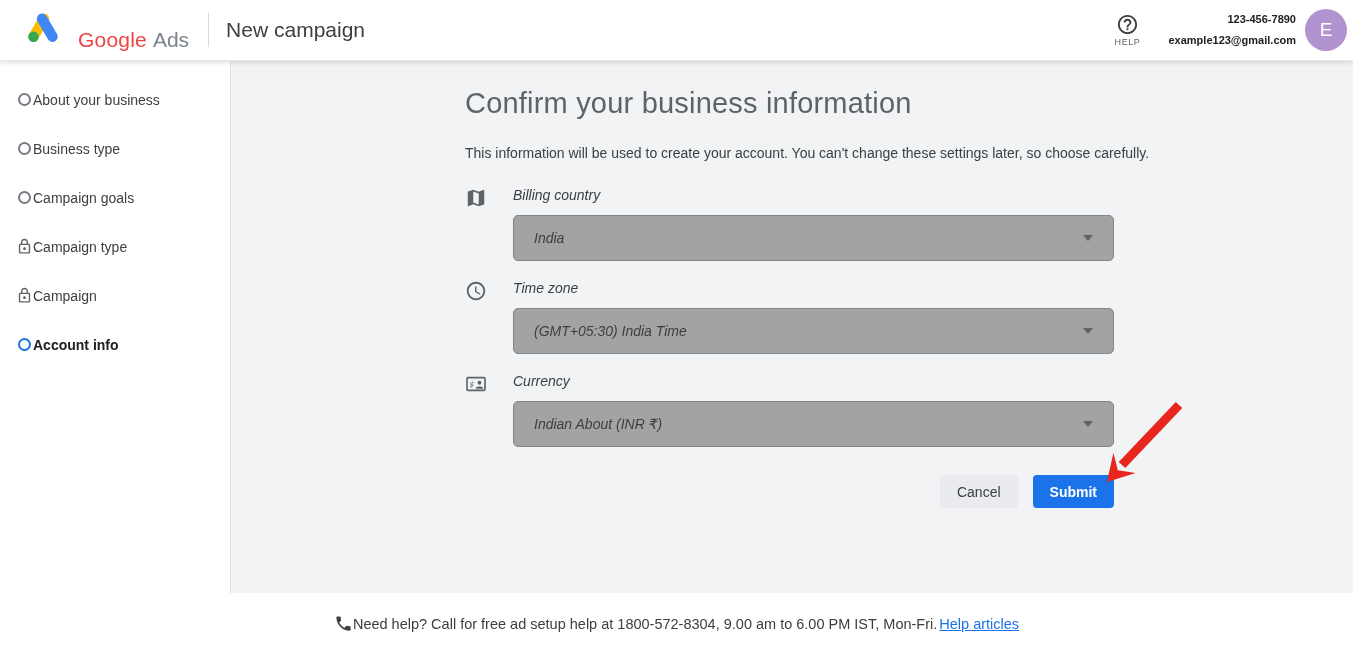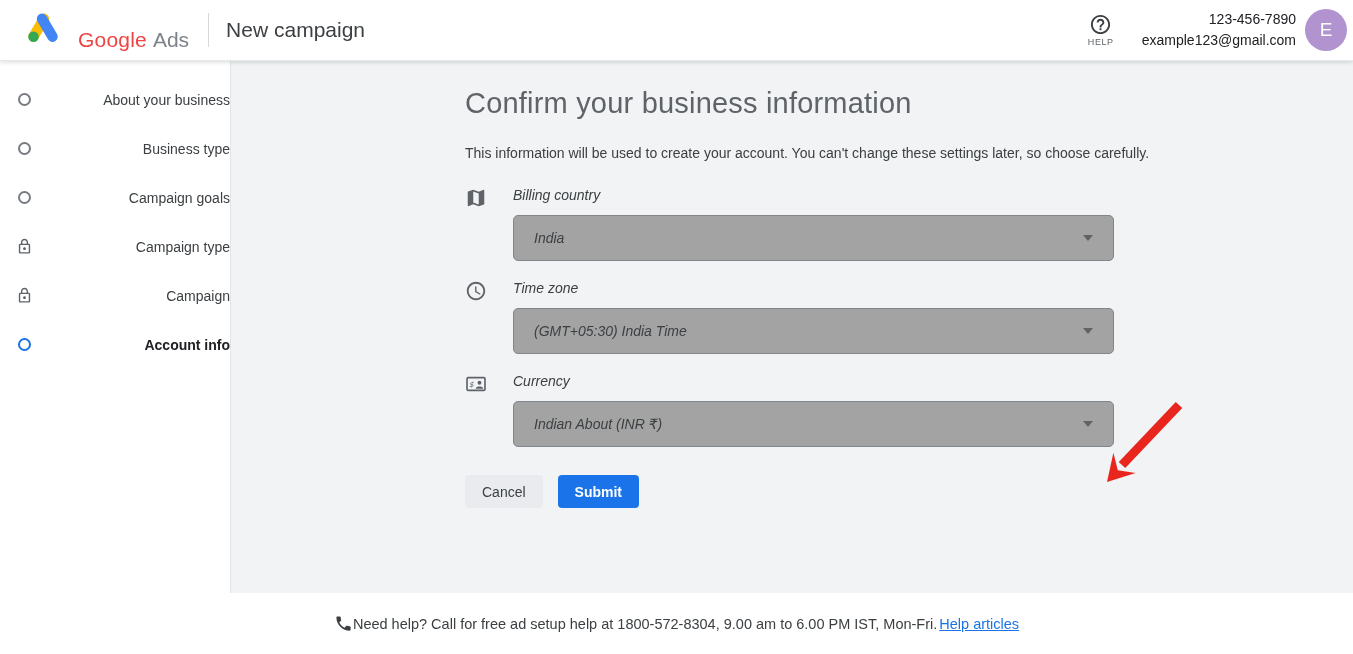--- a/index.html
+++ b/index.html
@@ -24,37 +24,37 @@
   .logo { width: 38px; height: 38px; margin-right: 10px; flex: none; }
   .brand { display: flex; align-items: baseline; gap: 6px; cursor: pointer; }
   .brand-google { font-size: 21px; font-weight: 500; color: #ef4444; letter-spacing: 0.2px; }
   .brand-ads { font-size: 21px; font-weight: 400; color: #7d838a; }
   .header-divider { width: 1px; height: 34px; background: #d7dadd; margin: 0 17px 0 19px; }
   .page-name { font-size: 21px; color: #3c4043; }
   .header-right { margin-left: auto; display: flex; align-items: center; }
   .help-block { display: flex; flex-direction: column; align-items: center; gap: 1px; cursor: pointer; margin-right: 28px; }
   .help-block svg { width: 23px; height: 23px; }
   .help-label { font-size: 9px; color: #5f6368; letter-spacing: 0.6px; }
-  .contact { text-align: right; font-size: 14px; color: #202124; line-height: 21px; margin-right: 9px; }
+  .contact { text-align: right; font-size: 11px; color: #202124; line-height: 21px; margin-right: 9px; font-weight: bold; }
   .avatar {
     width: 42px; height: 42px; border-radius: 50%;
     background: #b093cf; color: #fff; font-size: 19px;
     display: flex; align-items: center; justify-content: center;
     cursor: pointer; flex: none;
   }
 
   
   .body-wrap { display: flex; height: 532px; }
   .sidebar {
     width: 231px; flex: none; background: #fff;
     border-right: 1px solid #e2e4e7; padding-top: 14px;
   }
   .side-item {
     height: 49px; display: flex; align-items: center;
-    padding-left: 15px; cursor: pointer; justify-content: space-between;
+    padding-left: 15px; cursor: pointer;
   }
   .side-icon-box { width: 18px; height: 18px; flex: none; display: flex; align-items: center; justify-content: center; }
   .step-circle { width: 13px; height: 13px; border: 2px solid #767c82; border-radius: 50%; }
   .side-label { font-size: 14px; color: #3c4043; }
   .side-item.active .step-circle { border-color: #1a73e8; }
   .side-item.active .side-label { font-weight: bold; color: #202124; }
   .lock-svg { width: 17px; height: 17px; }
 
   .main {
     flex: 1; background: #f1f3f4; position: relative;
@@ -73,21 +73,21 @@
     border: 1px solid #80868b; border-radius: 5px;
     display: flex; align-items: center; justify-content: space-between;
     padding: 0 20px; cursor: pointer;
   }
   .select-value { font-size: 14px; color: #3c4043; }
   .chevron {
     width: 0; height: 0;
     border-left: 5px solid transparent; border-right: 5px solid transparent;
     border-top: 6px solid #5f6368;
   }
-  .actions { width: 649px; display: flex; gap: 15px; margin-top: 28px; }
+  .actions { width: 649px; display: flex; justify-content: flex-end; gap: 15px; margin-top: 28px; }
   .btn {
     height: 33px; padding: 0 17px; border: none; border-radius: 4px;
     font-family: inherit; font-size: 14px; cursor: pointer;
   }
   .btn-cancel { background: #e9ebee; color: #3c4043; font-weight: 500; }
   .btn-submit { background: #1a73e8; color: #fff; font-weight: bold; }
 
   
   .footer {
     height: 61px; background: #fff;

